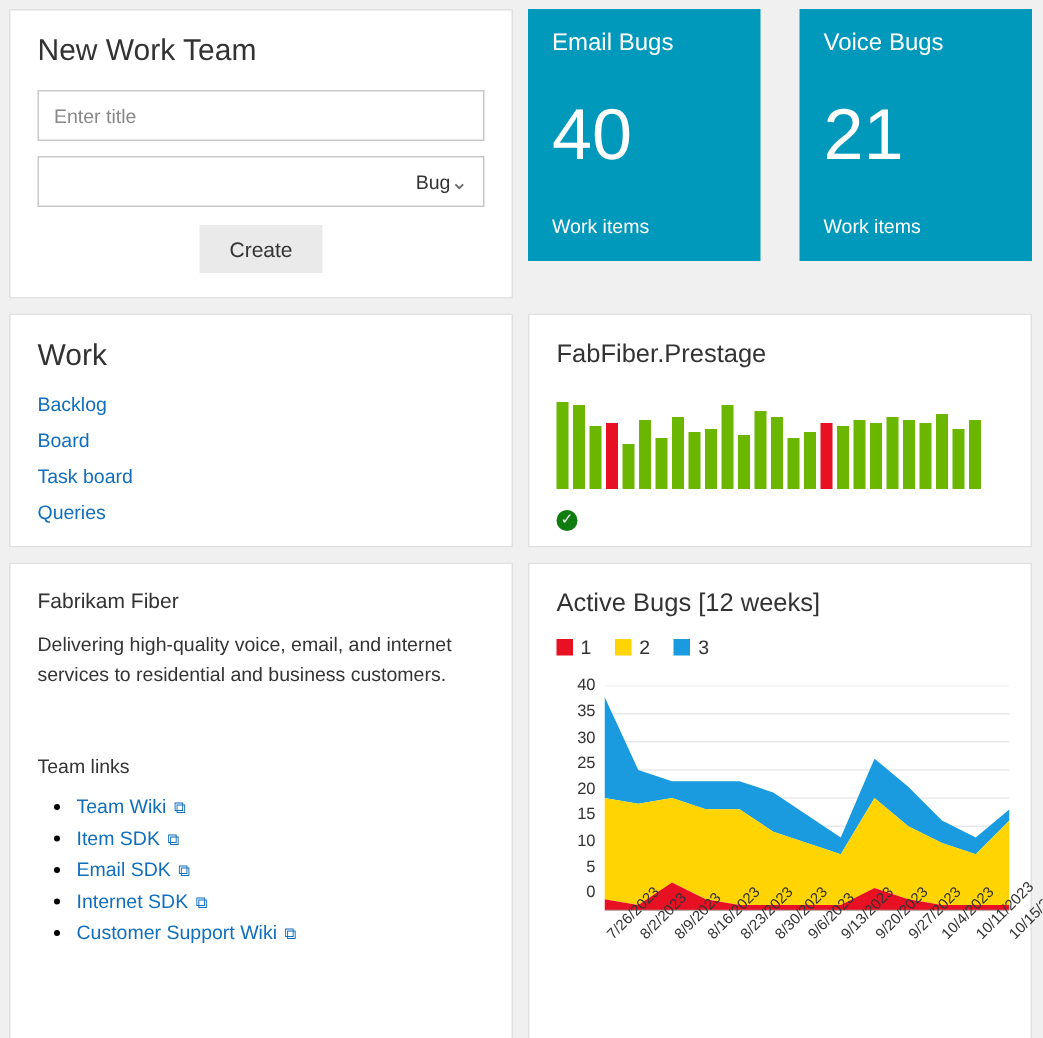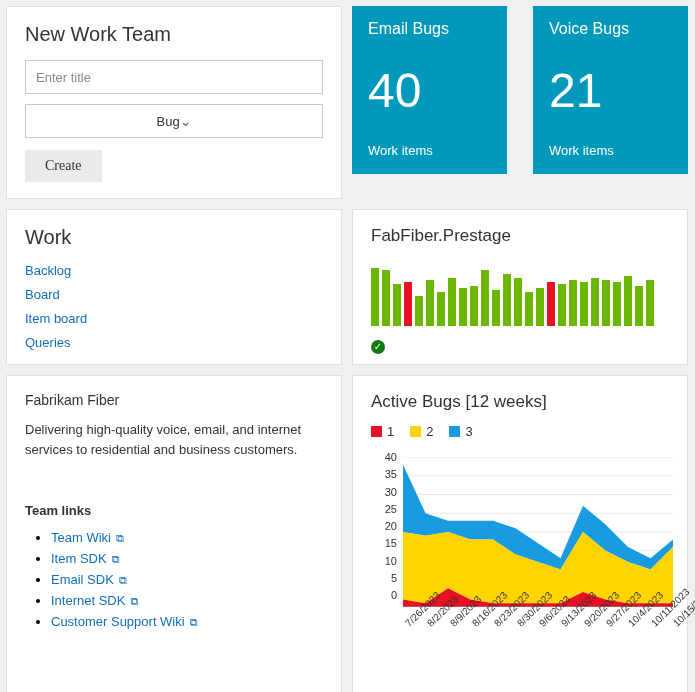--- a/index.html
+++ b/index.html
@@ -24,25 +24,25 @@
   .nwi-title { font-size: 20px; font-weight: 400; color: #333; margin-bottom: 14px; }
   .nwi-input {
     width: 100%; height: 34px; border: 1px solid #c8c8c8;
     padding: 0 10px; font-size: 13px; color: #0369a1; margin-bottom: 10px;
     font-family: inherit;
   }
   .nwi-input::placeholder { color: #888; }
   .nwi-select {
     width: 100%; height: 34px; border: 1px solid #c8c8c8;
     padding: 0 10px; font-size: 13px; color: #333;
-    display: flex; align-items: center; justify-content: center;
+    display: flex; align-items: center; justify-content: flex-end;
     cursor: pointer; margin-bottom: 12px;
   }
   .nwi-select .chev { font-size: 14px; color: #666; }
-  .nwi-actions { display: flex; justify-content: flex-start; font-family: Liberation Serif, serif; }
+  .nwi-actions { display: flex; justify-content: center; }
   .btn-create {
     background: #eaeaea; border: none; padding: 8px 20px;
     font-size: 14px; color: #333; cursor: pointer; font-family: inherit;
   }
   
   .tilerow { display: flex; gap: 26px; }
   .tile {
     flex: 1; background: #0099bc; color: #fff; padding: 14px 16px 16px;
     display: flex; flex-direction: column; justify-content: space-between;
     height: 168px;
@@ -62,21 +62,21 @@
   .bb.red { background: #e81123; }
   .build-status { display: flex; align-items: center; gap: 6px; font-size: 13px; color: #333;}
   .check-icon {
     width: 14px; height: 14px; border-radius: 50%; background: #107c10;
     display: inline-flex; align-items: center; justify-content: center;
     color: #fff; font-size: 10px; line-height: 1;
   }
   
   .fab-title { font-size: 14px; color: #333; margin-bottom: 12px; }
   .fab-desc { font-size: 13px; color: #333; line-height: 1.5; margin-bottom: 18px; }
-  .fab-sub { font-size: 13px; font-weight: 700; color: #333; margin-bottom: 12px; margin-top: 44px; }
+  .fab-sub { font-size: 13px; font-weight: 400; color: #333; margin-bottom: 12px; margin-top: 44px; }
   .bullet-list { list-style: disc; padding-left: 26px; }
   .bullet-list li { margin-bottom: 6px; font-size: 13px;}
   .ext-icon { font-size: 11px; color: #106ebe; margin-left: 2px;}
   
   .ab-title { font-size: 17px; color: #333; margin-bottom: 12px; }
   .legend { display: flex; gap: 16px; font-size: 13px; color: #333; margin-bottom: 18px;}
   .lg { display: flex; align-items: center; gap: 5px; }
   .sw { width: 11px; height: 11px; }
   .sw.r { background: #e81123; } .sw.y { background: #ffd400; } .sw.b { background: #1a9be0; }
   .chart-wrap { position: relative; height: 160px; margin-left: 32px; }
@@ -117,21 +117,21 @@
       <div class="tile-num">21</div>
       <div class="tile-sub">Work items</div>
     </div>
   </div>
 
   <div class="card work-card">
     <div class="work-title">Work</div>
     <ul class="link-list">
       <li><a class="link">Backlog</a></li>
       <li><a class="link">Board</a></li>
-      <li><a class="link">Item board</a></li>
+      <li><a class="link">Task board</a></li>
       <li><a class="link">Queries</a></li>
     </ul>
   </div>
 
   <div class="card build-card">
     <div class="build-title">FabFiber.Prestage</div>
     <div class="build-bars" id="build-bars">
         <div class="bb" style="height: 58px;"></div>
         <div class="bb" style="height: 56px;"></div>
         <div class="bb" style="height: 42px;"></div>

